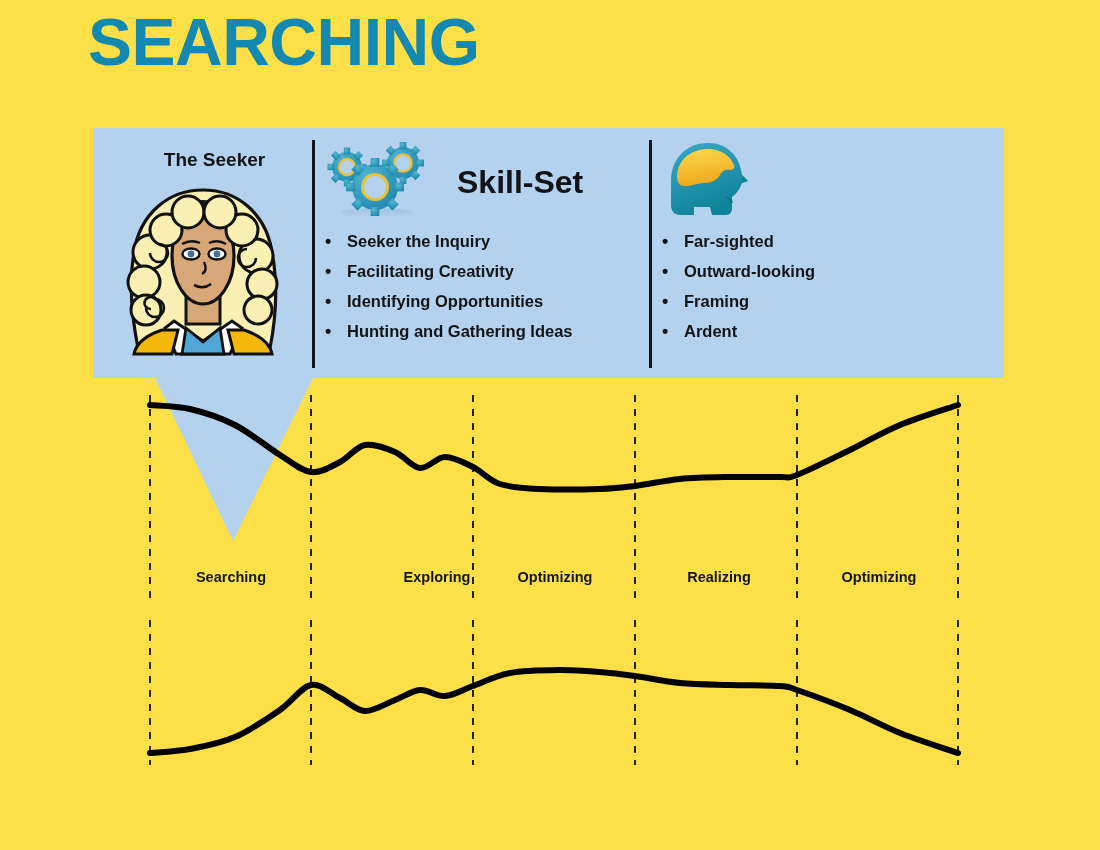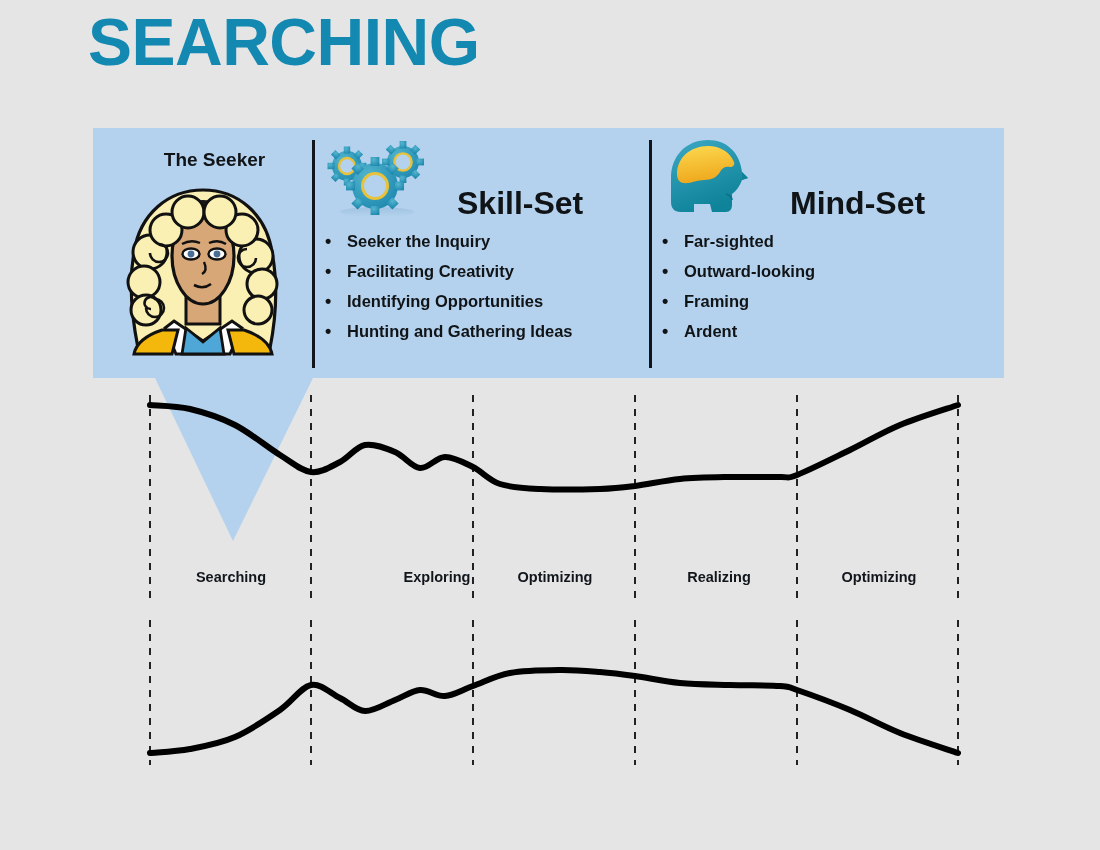--- a/index.html
+++ b/index.html
@@ -7,21 +7,21 @@
     width: 1100px;
     height: 850px;
     background: #ffffff;
     font-family: "Liberation Sans", sans-serif;
     overflow: hidden;
   }
   #stage {
     position: relative;
     width: 1100px;
     height: 850px;
-    background: #e5e5e5;
+    background: #fde047;
   }
 
   
   #page-title {
     position: absolute;
     left: 88px;
     top: 8px;
     font-size: 66px;
     font-weight: bold;
     letter-spacing: -0.5px;
@@ -67,21 +67,21 @@
     position: absolute;
     top: 21px; left: 0; width: 100%;
   }
   .section-head {
     position: absolute;
     top: 14px;
     left: 0;
     width: 100%;
     height: 80px;
     display: flex;
-    align-items: flex-end;
+    align-items: center;
   }
   .section-head .head-icon { margin-left: 12px; }
   .section-head .head-label {
     font-size: 32px;
     font-weight: bold;
     color: #111417;
     margin-left: 30px;
     white-space: nowrap;
   }
 
@@ -315,21 +315,20 @@
                      C76 17 63 4 44 4 Z" fill="url(#headGrad)"></path>
 
             <path d="M78 44 L84 42 L78 36 Z" fill="#0E8399"></path>
             <path d="M62 58 q6 2 6 6" fill="none" stroke="#0A7187" stroke-width="1.6"></path>
 
             <path d="M44 10 C26 10 13 22 13 38 C13 43 15 46 19 47 C26 48 33 44 40 44
                      C48 44 53 41 56 36 C58 32 61 30 66 31 C69 31 71 29 70 26
                      C66 16 56 10 44 10 Z" fill="url(#brainGrad)"></path>
           </svg>
         </span>
-        <span class="head-label">Mind-Set</span>
       </div>
 
       <ul class="bullets">
         <li>
           <span class="bdot">•</span>
           <span class="btxt">Far-sighted</span>
         </li>
         <li>
           <span class="bdot">•</span>
           <span class="btxt">Outward-looking</span>

